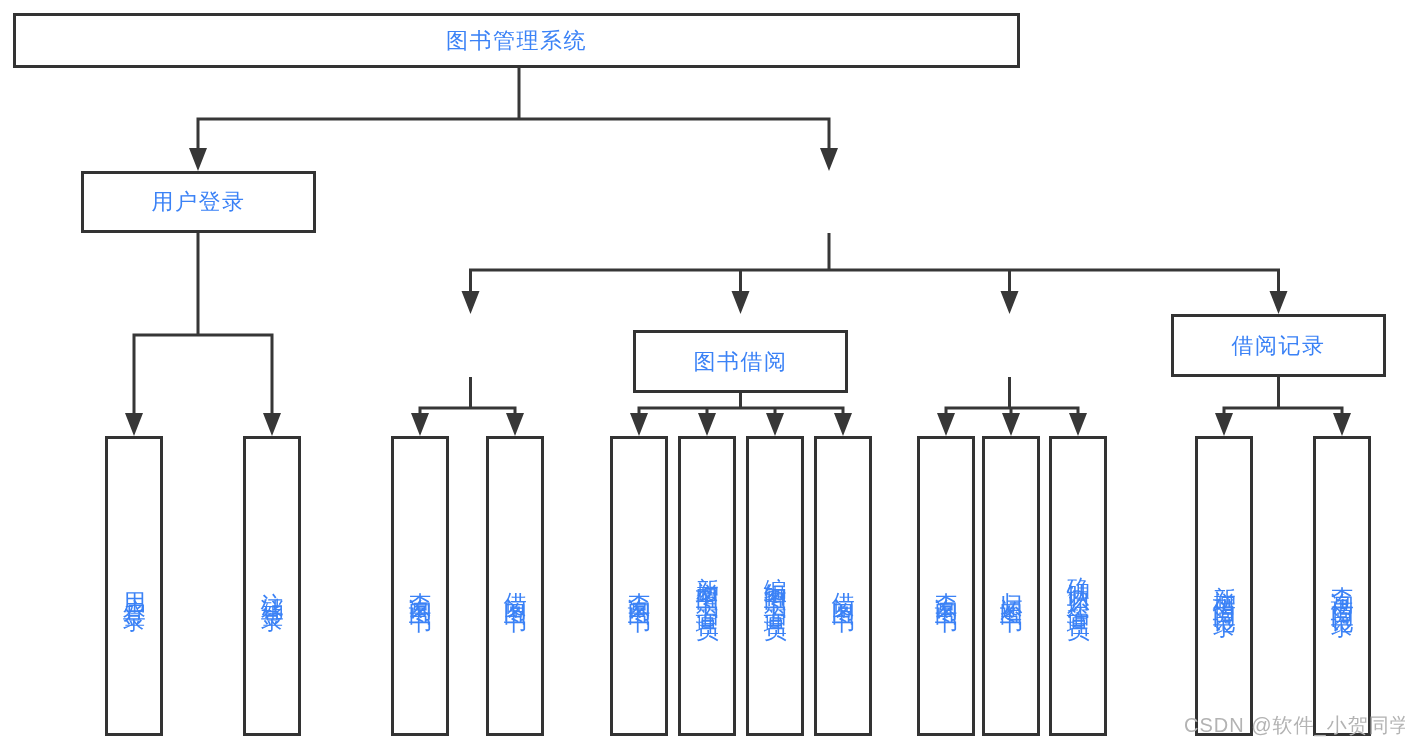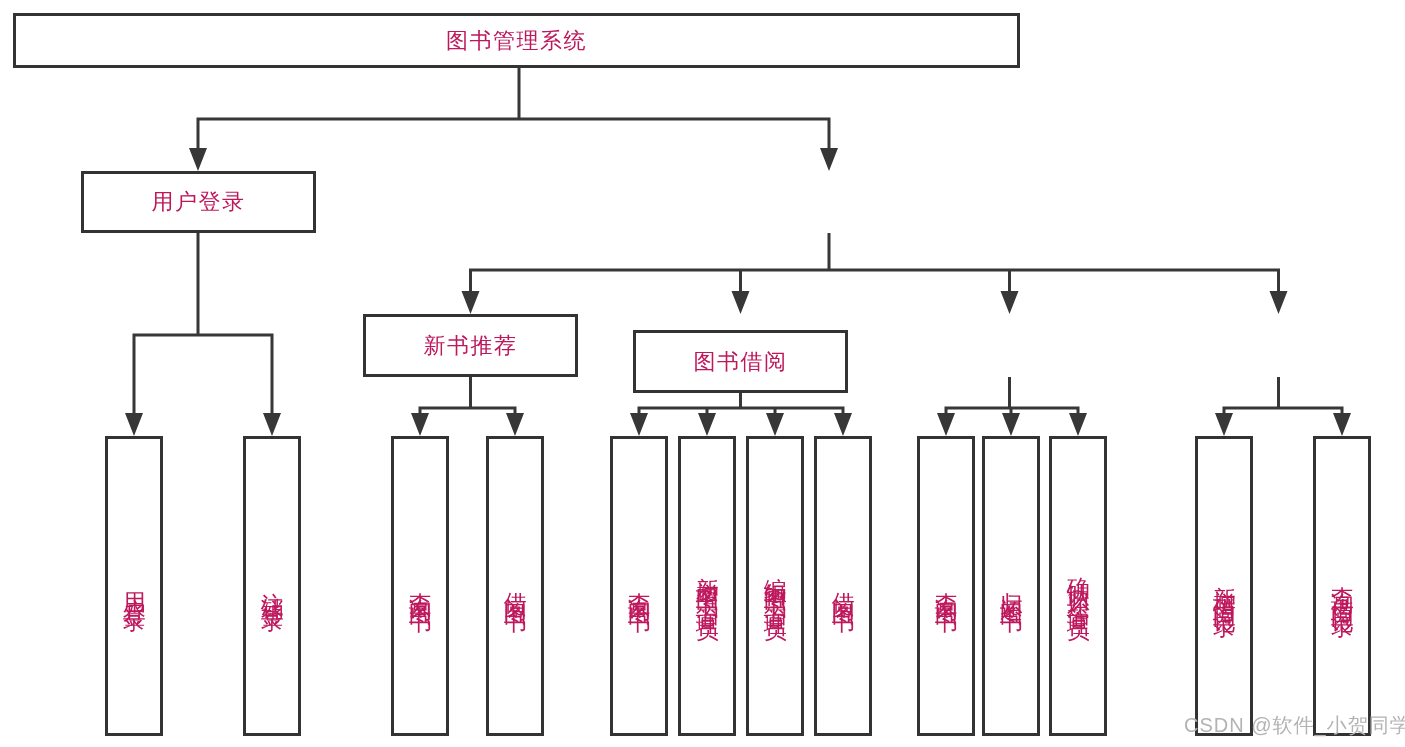--- a/index.html
+++ b/index.html
@@ -18,21 +18,21 @@
     z-index: 1;
   }
   .node {
     position: absolute;
     box-sizing: border-box;
     background: #ffffff;
     border: 3px solid #333333;
     display: flex;
     align-items: center;
     justify-content: center;
-    color: #be185d;
+    color: #3b82f6;
     z-index: 2;
   }
   .node.h .label {
     font-size: 22px;
     letter-spacing: 1.5px;
     line-height: 1;
     white-space: nowrap;
   }
   .node.v .label {
     writing-mode: vertical-rl;
@@ -79,25 +79,25 @@
   </svg>
 
   <div class="node h" style="left:13px; top:13px; width:1007px; height:55px;">
     <span class="label">图书管理系统</span>
   </div>
 
   <div class="node h" style="left:81px; top:171px; width:235px; height:62px;">
     <span class="label">用户登录</span>
   </div>
 
-  <div class="node h" style="left:363px; top:314px; width:215px; height:63px;">
-    <span class="label">新书推荐</span>
-  </div>
   <div class="node h" style="left:633px; top:330px; width:215px; height:63px;">
     <span class="label">图书借阅</span>
+  </div>
+  <div class="node h" style="left:1171px; top:314px; width:215px; height:63px;">
+    <span class="label">借阅记录</span>
   </div>
 
   <div class="node v" style="left:105px; top:436px; width:58px; height:300px;">
     <span class="label">用户登录</span>
   </div>
   <div class="node v" style="left:243px; top:436px; width:58px; height:300px;">
     <span class="label">注销登录</span>
   </div>
 
   <div class="node v" style="left:391px; top:436px; width:58px; height:300px;">

